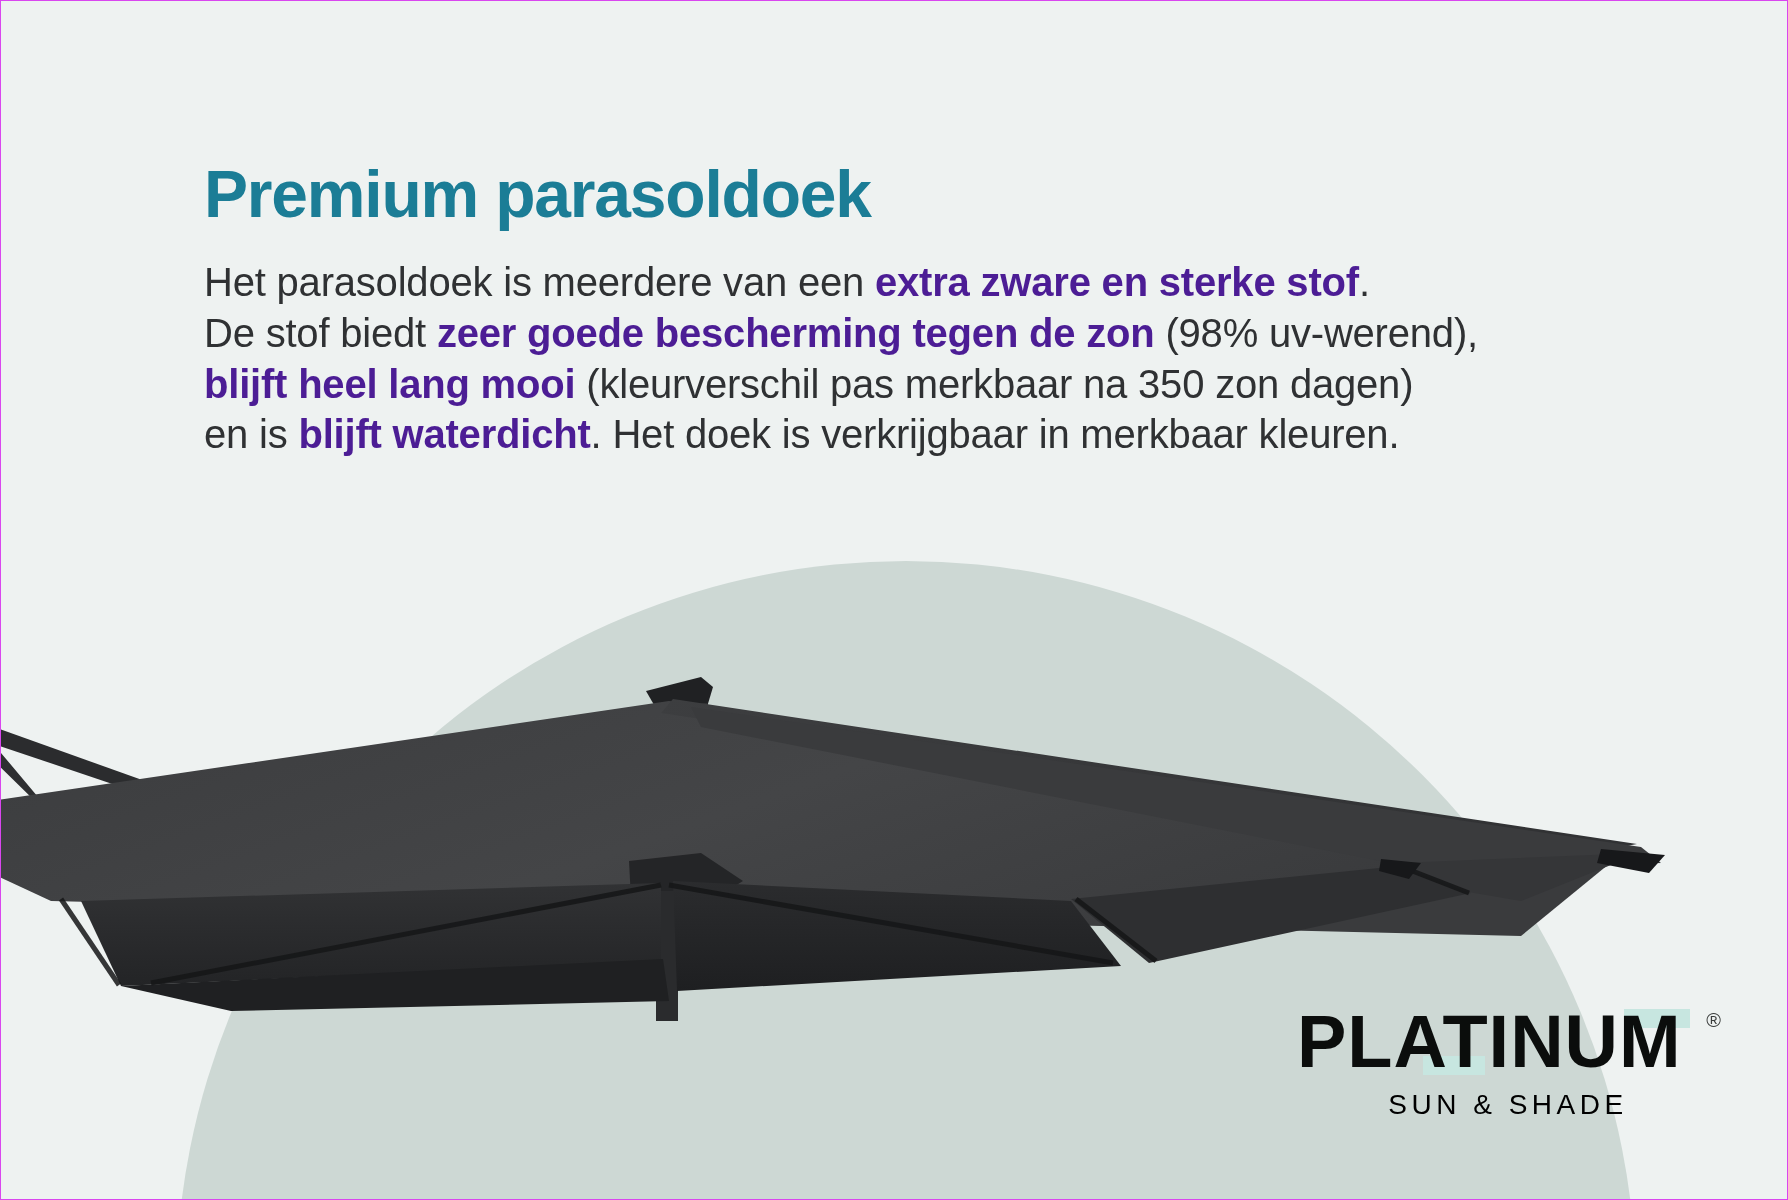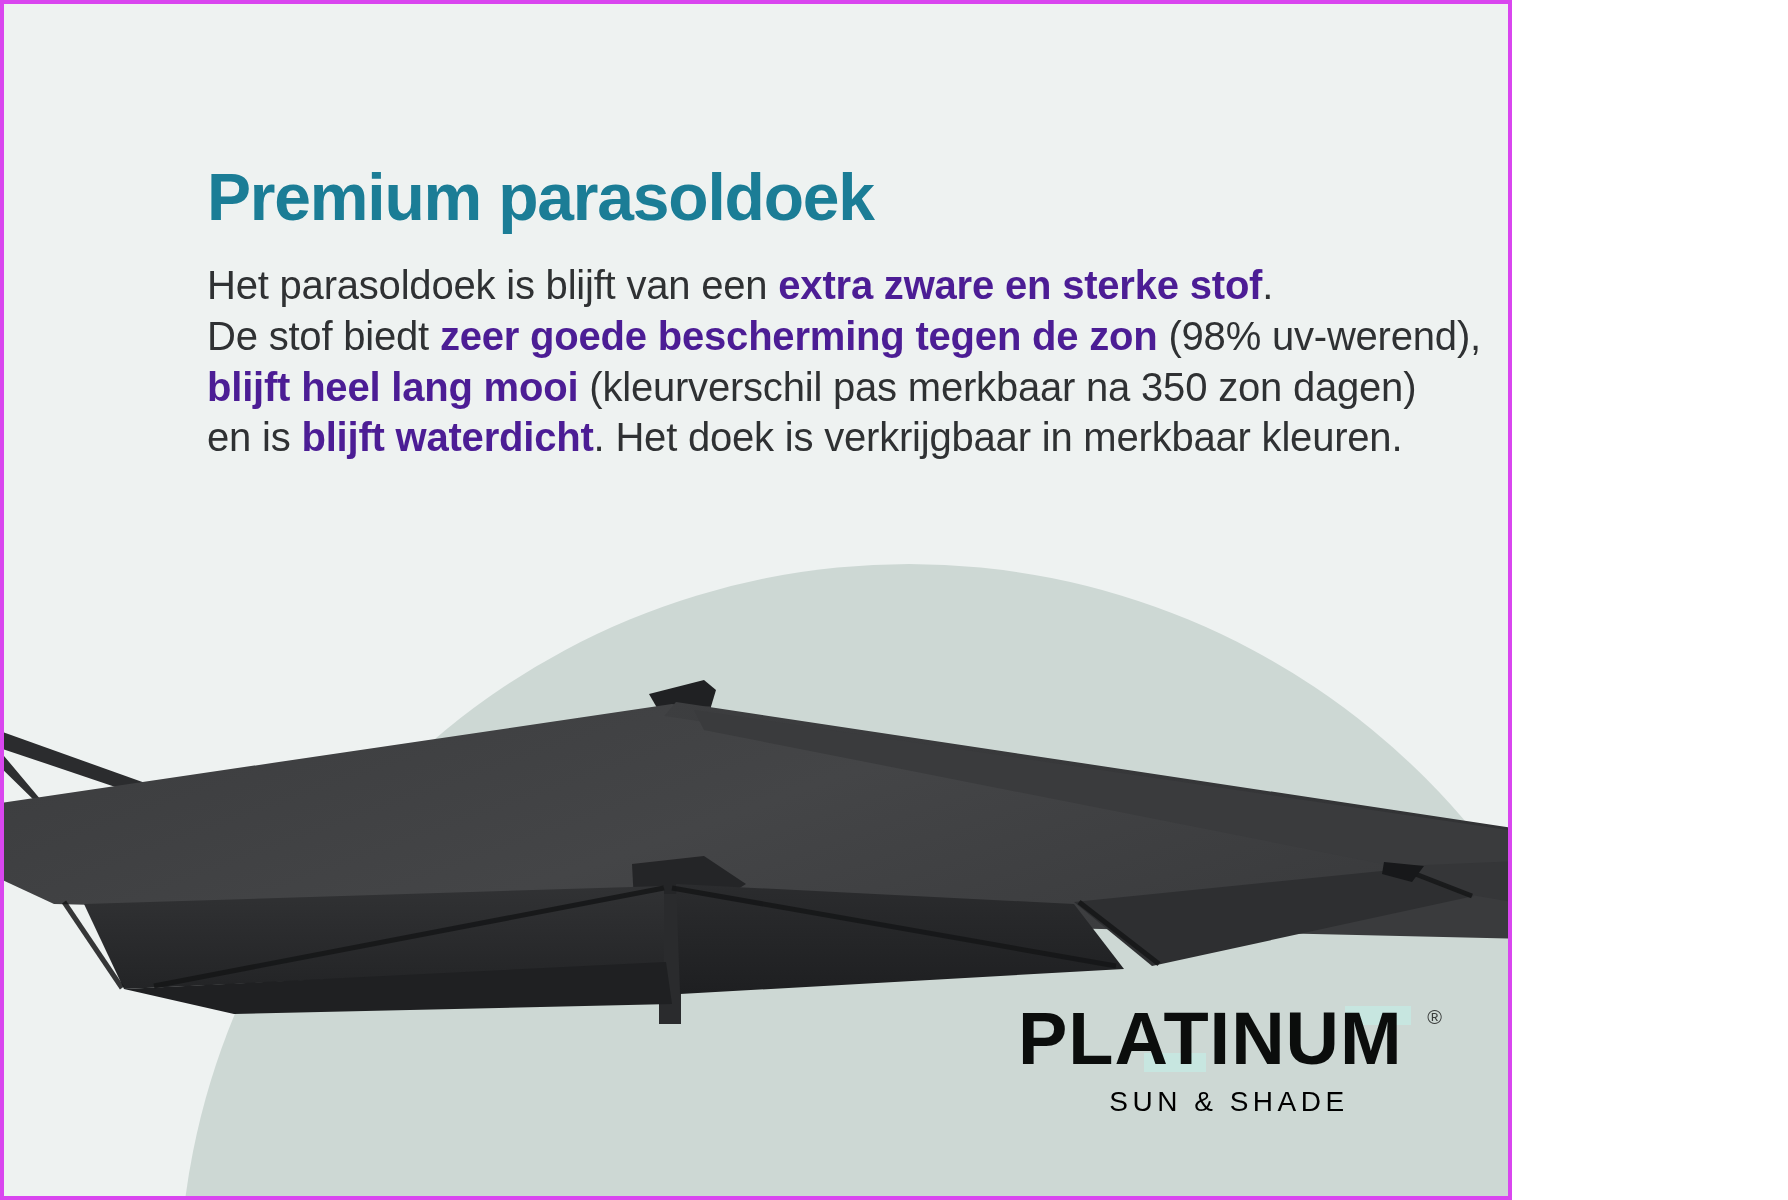--- a/index.html
+++ b/index.html
@@ -6,26 +6,26 @@
     margin: 0;
     padding: 0;
     background: #ffffff;
   }
   body {
     font-family: "Liberation Sans", sans-serif;
   }
 
   #banner {
     position: relative;
-    width: 1512px;
+    width: 1788px;
     height: 1200px;
     overflow: hidden;
     background: #eef2f1;
     box-sizing: border-box;
-    border: 4px solid #d946ef;
+    border: 1px solid #d946ef;
   }
 
   
   .arc-wrap {
     position: absolute;
     left: 0; top: 0;
     width: 1788px; height: 1200px;
     overflow: hidden;
     pointer-events: none;
   }
@@ -193,21 +193,21 @@
       <path d="M 1380 858 L 1420 862 L 1408 878 L 1378 870 Z" fill="#17181a"></path>
     </g>
 
     <path d="M -10 970 L 400 1006 L 900 1002 L 1300 960 L 1520 906 L 1520 1000 L -10 1010 Z" fill="#1b1c1e" opacity="0.0"></path>
   </svg>
 
   <div class="copy">
     <h1 class="headline">Premium parasoldoek</h1>
 
     <p class="para">
-      <span class="line"><span>Het parasoldoek is blijft van een </span><span class="b">extra zware en sterke stof</span><span>.</span></span>
+      <span class="line"><span>Het parasoldoek is meerdere van een </span><span class="b">extra zware en sterke stof</span><span>.</span></span>
       <span class="line"><span>De stof biedt </span><span class="b">zeer goede bescherming tegen de zon</span><span> (98% uv-werend),</span></span>
       <span class="line"><span class="b">blijft heel lang mooi</span><span> (kleurverschil pas merkbaar na 350 zon dagen)</span></span>
       <span class="line"><span>en is </span><span class="b">blijft waterdicht</span><span>. Het doek is verkrijgbaar in merkbaar kleuren.</span></span>
     </p>
   </div>
 
   <div class="logo">
     <div class="logo-mark">
       <span class="logo-accent-1"></span>
       <span class="logo-accent-2"></span>

